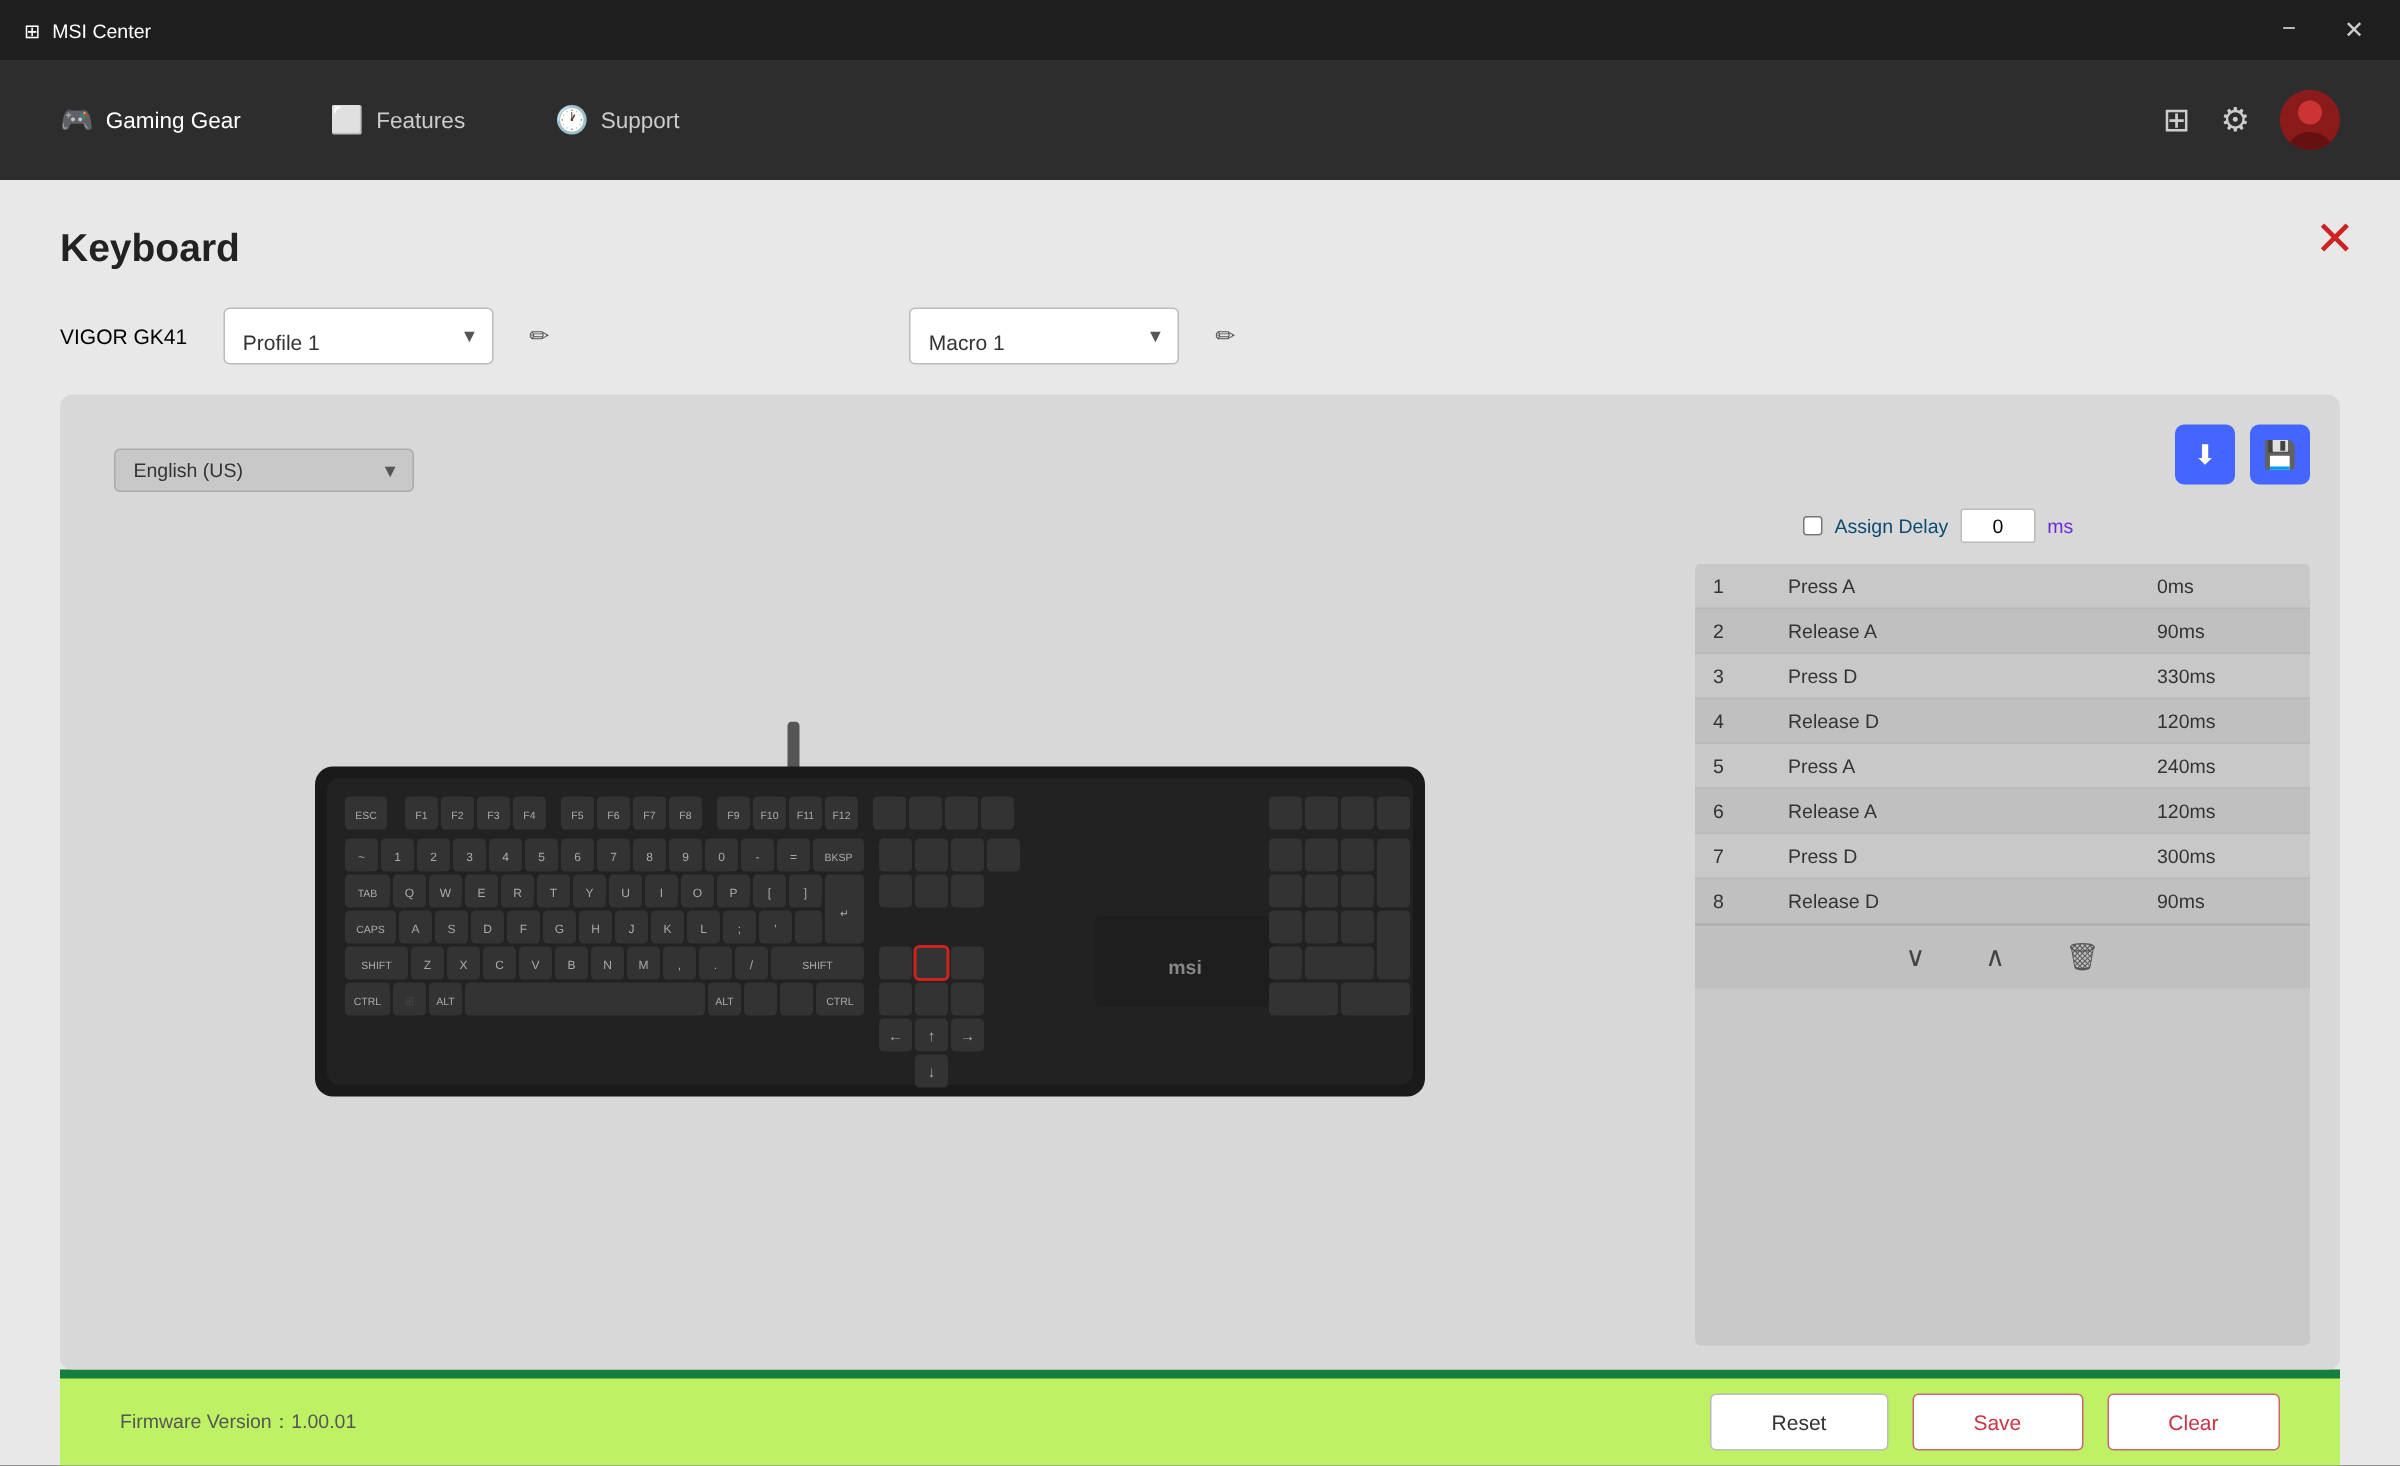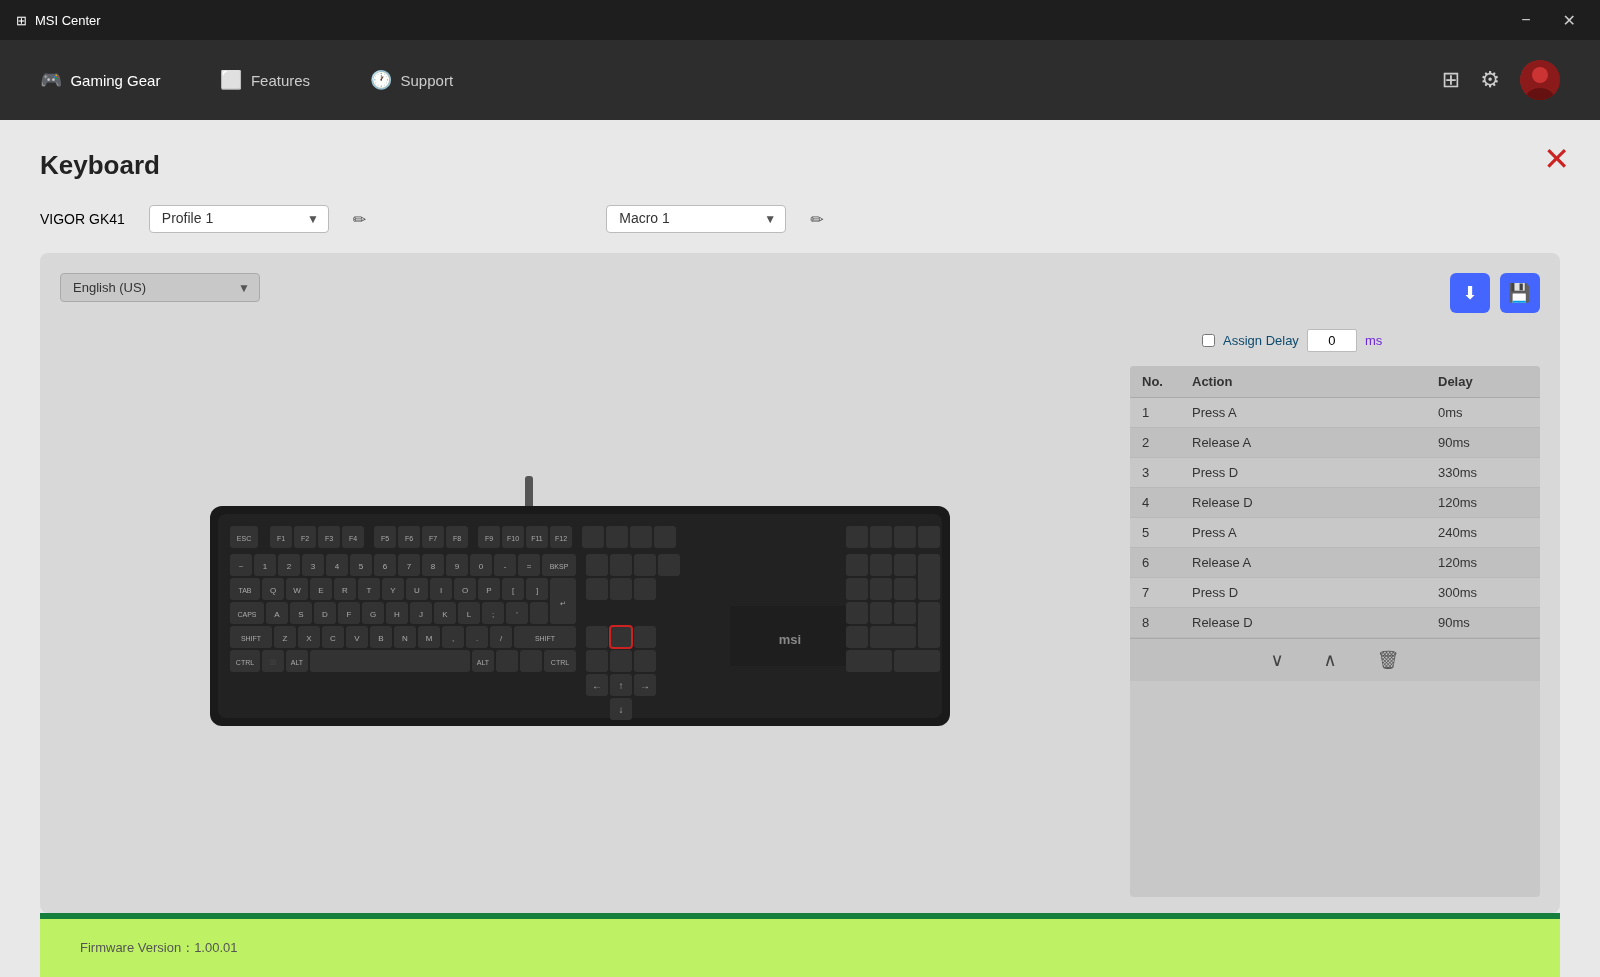--- a/index.html
+++ b/index.html
@@ -67,21 +67,21 @@
       gap: 16px;
       margin-bottom: 20px;
     }
     .device-label { font-size: 14px; color: #000000; font-weight: 500; margin-right: 8px; }
     .dropdown-wrapper { position: relative; display: inline-flex; align-items: center; }
     .dropdown-select {
       appearance: none;
       background: #fff;
       border: 1px solid #bbb;
       border-radius: 4px;
-      padding: 4px 36px 6px 12px;
+      padding: 14px 36px 6px 12px;
       font-size: 14px;
       color: #333;
       cursor: pointer;
       min-width: 180px;
       outline: none;
     }
     .dropdown-arrow {
       position: absolute;
       right: 10px;
       top: 50%;
@@ -109,21 +109,21 @@
       position: relative;
       margin-bottom: 0;
       overflow: hidden;
     }
 
     
     .keyboard-panel {
       flex: 1;
       display: flex;
       flex-direction: column;
-      padding: 20px;
+      padding: 36px;
       position: relative;
     }
 
     .lang-dropdown-row { display: flex; align-items: center; margin-bottom: 16px; }
     .lang-dropdown-wrapper { position: relative; display: inline-flex; align-items: center; }
     .lang-dropdown {
       appearance: none;
       background: #c8c8c8;
       border: 1px solid #aaa;
       border-radius: 4px;
@@ -623,25 +623,20 @@
 
 
       <div class="assign-delay-row">
         <input type="checkbox" style="">
         <span class="assign-delay-label">Assign Delay</span>
         <input type="text" class="assign-delay-input" value="0" style="">
         <span class="ms-label">ms</span>
       </div>
 
       <div class="macro-table">
-        <div class="macro-table-header">
-          <span>No.</span>
-          <span>Action</span>
-          <span>Delay</span>
-        </div>
         <div class="macro-table-body" id="macro-rows">
             <div class="macro-row" style="background: rgb(200, 200, 200);">
       <span>1</span>
       <span>Press A</span>
       <span>0ms</span>
     </div>
             <div class="macro-row" style="background: rgb(192, 192, 192);">
       <span>2</span>
       <span>Release A</span>
       <span>90ms</span>
@@ -681,14 +676,19 @@
           <button class="table-footer-btn">∨</button>
           <button class="table-footer-btn">∧</button>
           <button class="table-footer-btn delete">🗑</button>
         </div>
       </div>
     </div>
   </div>
 
   <div class="bottom-bar">
     <span class="firmware-label">Firmware Version：1.00.01</span>
+    <div class="bottom-btns">
+      <button class="bottom-btn btn-reset">Reset</button>
+      <button class="bottom-btn btn-save">Save</button>
+      <button class="bottom-btn btn-clear">Clear</button>
+    </div>
   </div>
 </div>
 
 </body></html>

